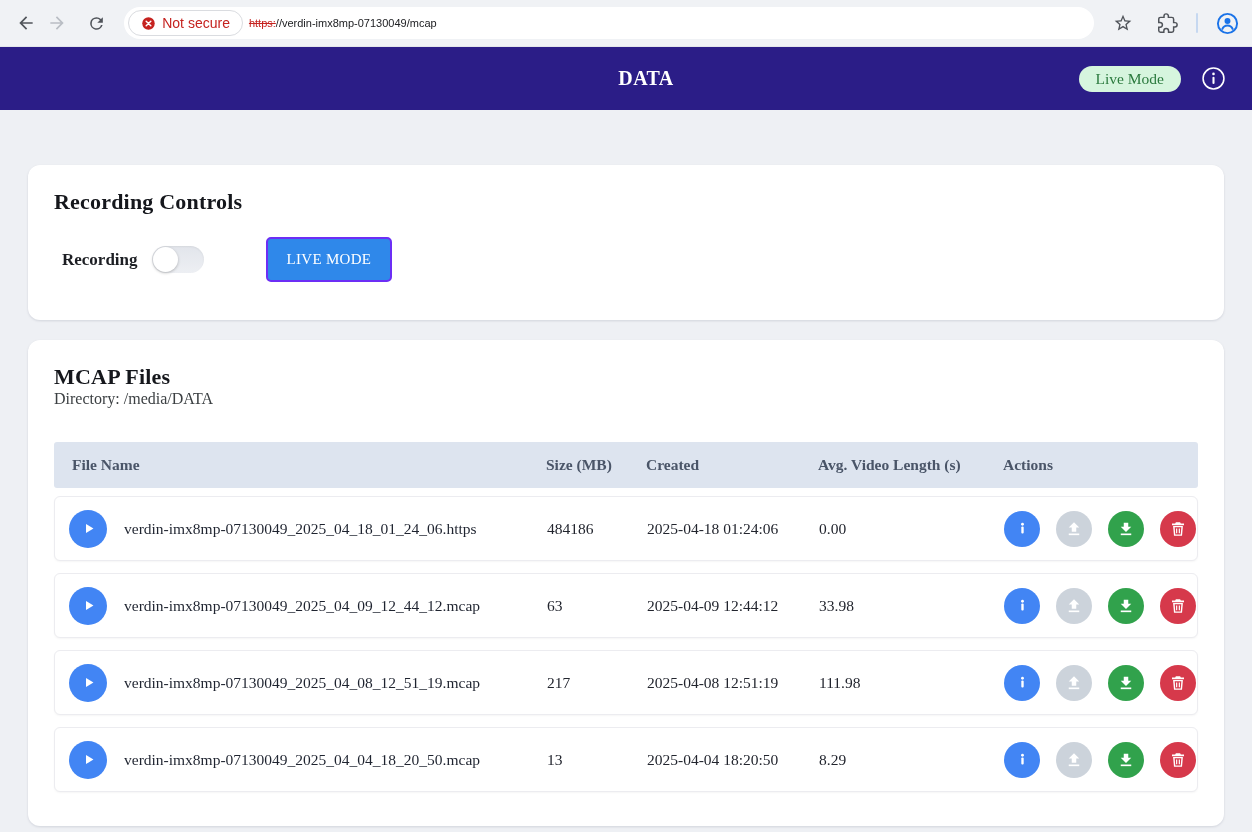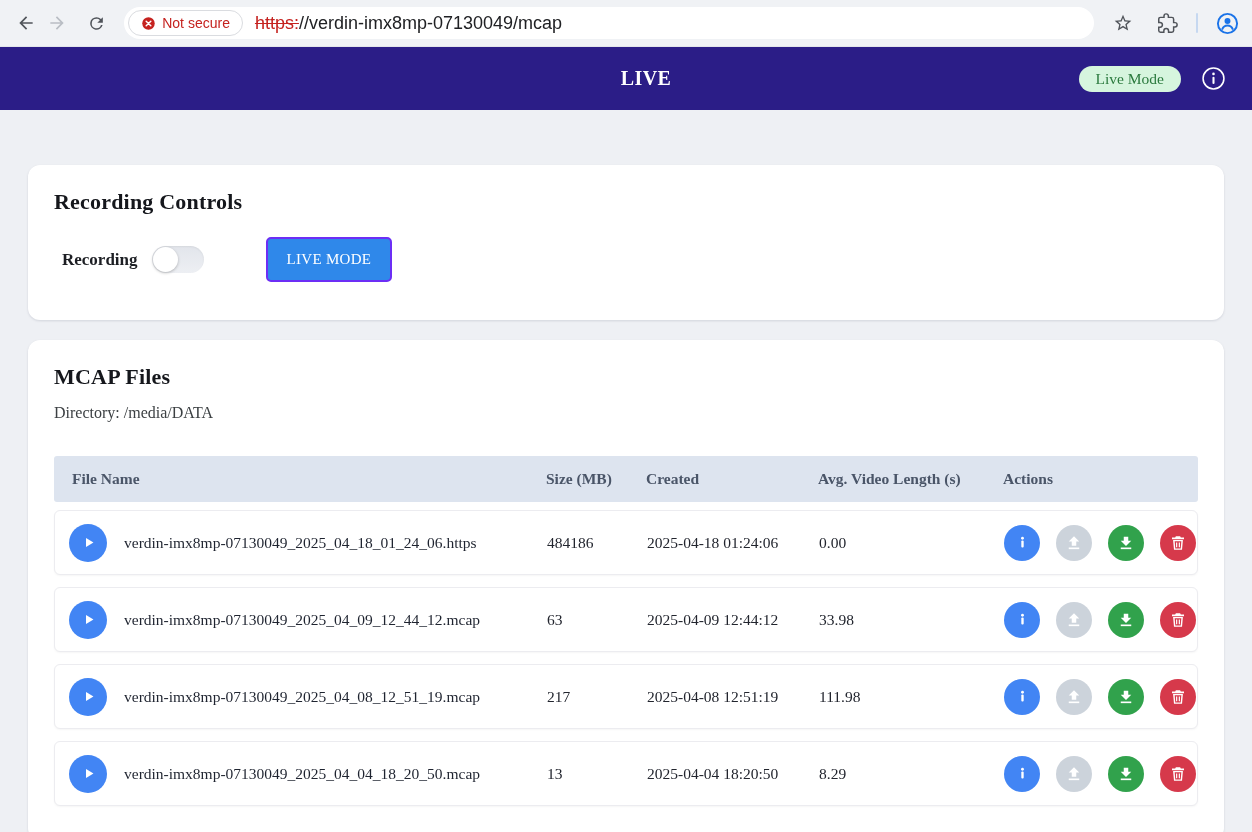--- a/index.html
+++ b/index.html
@@ -15,21 +15,21 @@
   
   .toolbar{height:47px;background:#f0f2f5;border-bottom:1px solid #e3e6ea;display:flex;align-items:center;
     padding:4px 10px;font-family:"Liberation Sans",sans-serif}
   .nav-btn{width:32px;height:32px;display:flex;align-items:center;justify-content:center;color:#50545a;border-radius:50%}
   .nav-btn.disabled{color:#b9bdc4}
   .omnibox{margin-left:12px;width:988px;height:32px;background:#fff;border-radius:16px;display:flex;
     align-items:center;padding:0 14px 0 4px}
   .chip{display:flex;align-items:center;gap:6px;border:1px solid #dadce0;border-radius:14px;height:26px;
     padding:0 12px;background:#fff}
   .chip-label{color:var(--danger);font-size:14px}
-  .url{margin-left:12px;font-size:18px;color:#202124;white-space:nowrap}
+  .url{margin-left:6px;font-size:11px;color:#202124;white-space:nowrap}
   .url-https{color:var(--danger);text-decoration:line-through;text-decoration-color:var(--danger)}
   .toolbar-right{display:flex;align-items:center;margin-left:14px;gap:14px}
   .tb-icon{width:30px;height:30px;display:flex;align-items:center;justify-content:center;color:#50545a}
   .vdiv{width:2px;height:20px;background:#c6d8f0;border-radius:1px}
 
   
   .app-header{height:63px;background:var(--header-bg);display:flex;align-items:center;padding:0 26px;position:relative;color:#fff}
   .brand{display:flex;flex-direction:column;line-height:1;position:relative;width:100px;height:54px}
   .brand svg{position:absolute;top:1px;left:4px}
   .brand-text{position:absolute;bottom:2px;left:0;font-size:21px;white-space:nowrap}
@@ -49,21 +49,21 @@
   .controls-row{display:flex;align-items:center;margin-top:22px}
   .toggle-label{font-weight:bold;font-size:17px;color:#1d1f24;margin-left:8px}
   .toggle{margin-left:14px;width:52px;height:27px;border-radius:14px;background:linear-gradient(#e2e5eb,#edeff3);
     position:relative;box-shadow:inset 0 1px 2px rgba(0,0,0,.06);border:none}
   .toggle-knob{position:absolute;left:1px;top:1px;width:25px;height:25px;border-radius:50%;background:#fff;
     box-shadow:0 1px 3px rgba(0,0,0,.25)}
   .live-mode-btn{margin-left:62px;background:var(--button-blue);border:2px solid var(--button-border);
     color:#fff;font-size:15px;padding:12px 19px;border-radius:5px;letter-spacing:.3px}
 
   .card-files{margin-top:20px;padding-bottom:22px}
-  .directory{margin-top:14px;font-size:16px;color:#3c4043}
+  .directory{font-size:16px;color:#3c4043}
 
   .ftable{margin-top:34px}
   .thead{display:grid;grid-template-columns:492px 100px 172px 185px 1fr;align-items:center;height:46px;
     background:var(--table-header-bg);border-radius:3px;color:#4a5568;font-weight:bold;font-size:15.5px}
   .thead .hcell:first-child{padding-left:18px}
   .tbody{margin-top:8px}
   .file-row{display:grid;grid-template-columns:492px 100px 172px 185px 1fr;align-items:center;height:65px;
     background:#fff;border:1px solid #ececf0;border-radius:6px;margin-bottom:12px;box-shadow:0 1px 2px rgba(0,0,0,.04)}
   .cell{font-size:15.5px;color:#22252e}
   .name-cell{display:flex;align-items:center;gap:17px;padding-left:14px}
@@ -141,21 +141,21 @@
             <circle cx="12" cy="9.4" r="3.1" fill="#1a73e8"></circle>
             <path d="M6.3 18.3c1.1-2.7 3.3-4.2 5.7-4.2s4.6 1.5 5.7 4.2" fill="none" stroke="#1a73e8" stroke-width="2"></path>
           </svg>
       </span>
     </button>
   </div>
 </div>
 
 <div class="app-header">
 
-  <div class="app-title">LIVE</div>
+  <div class="app-title">DATA</div>
 
   <div class="header-right">
     <div class="live-badge">Live Mode</div>
     <button style="display:flex">
       <span style="display:flex">
         <svg width="25" height="25" viewBox="0 0 24 24">
           <circle cx="12" cy="12" r="10" fill="none" stroke="#fff" stroke-width="1.5"></circle>
           <circle cx="12" cy="7.6" r="1.25" fill="#fff"></circle>
           <rect x="11" y="10.2" width="2" height="7" rx="1" fill="#fff"></rect>
         </svg>

